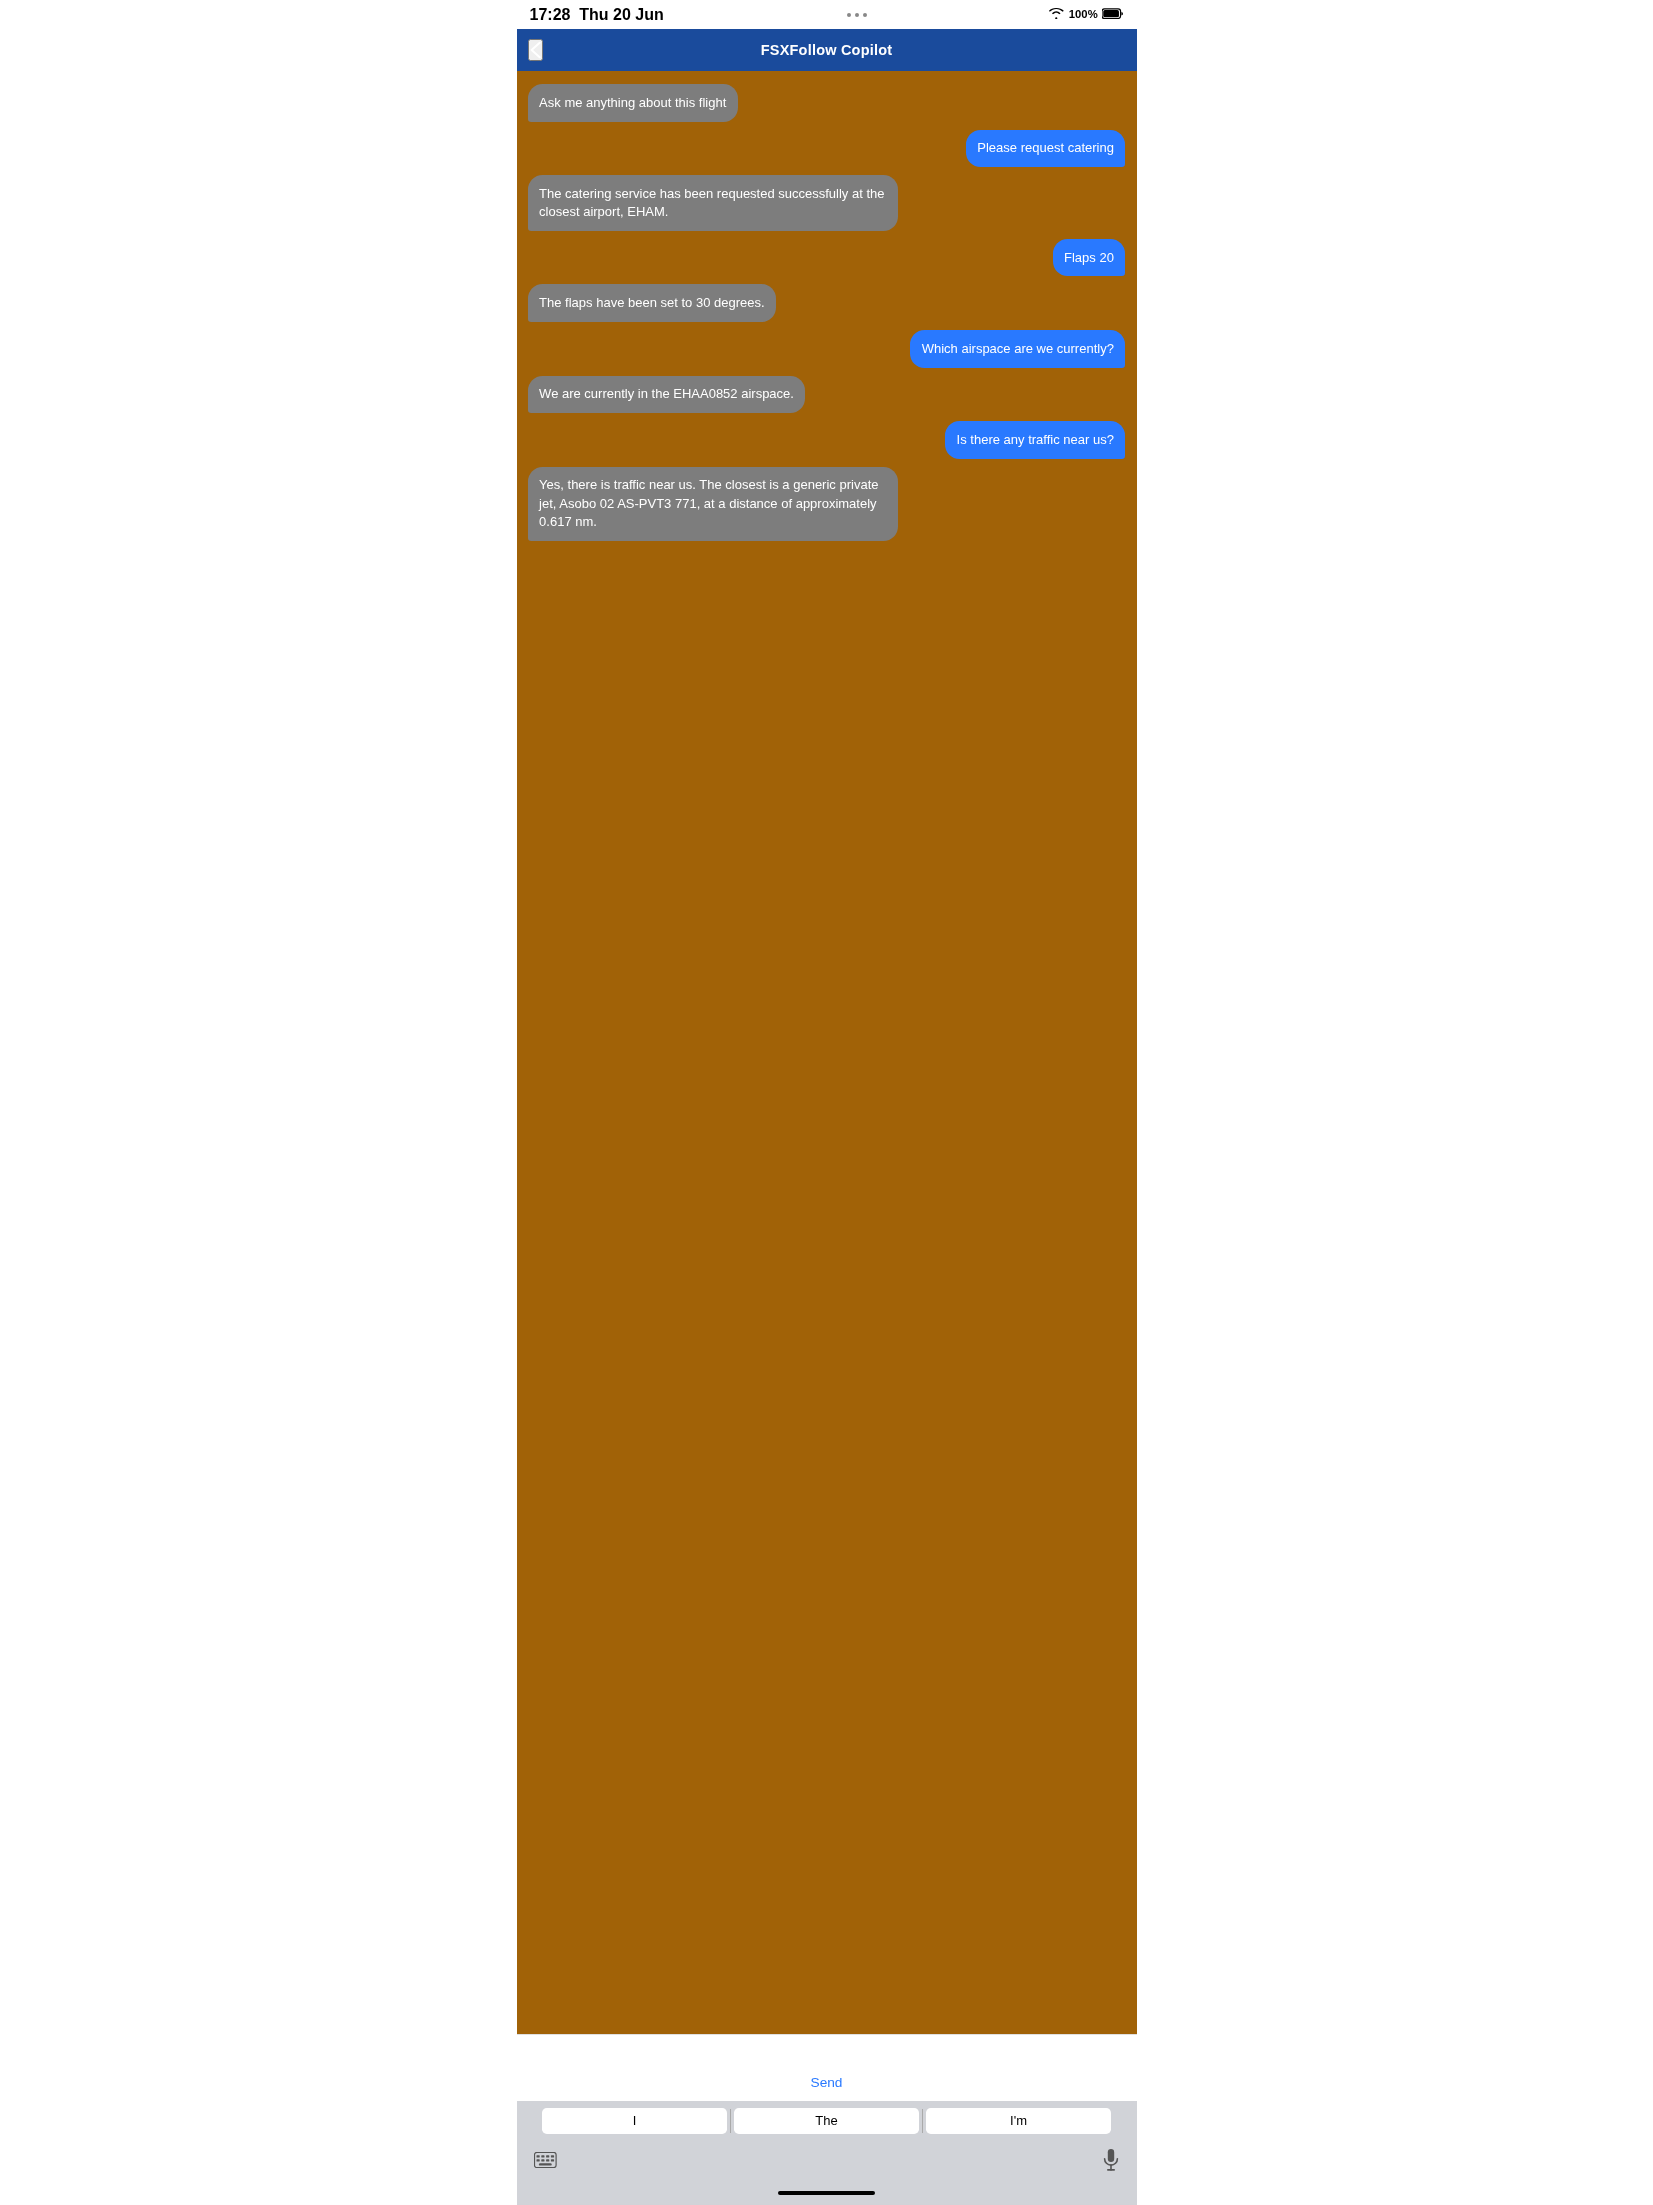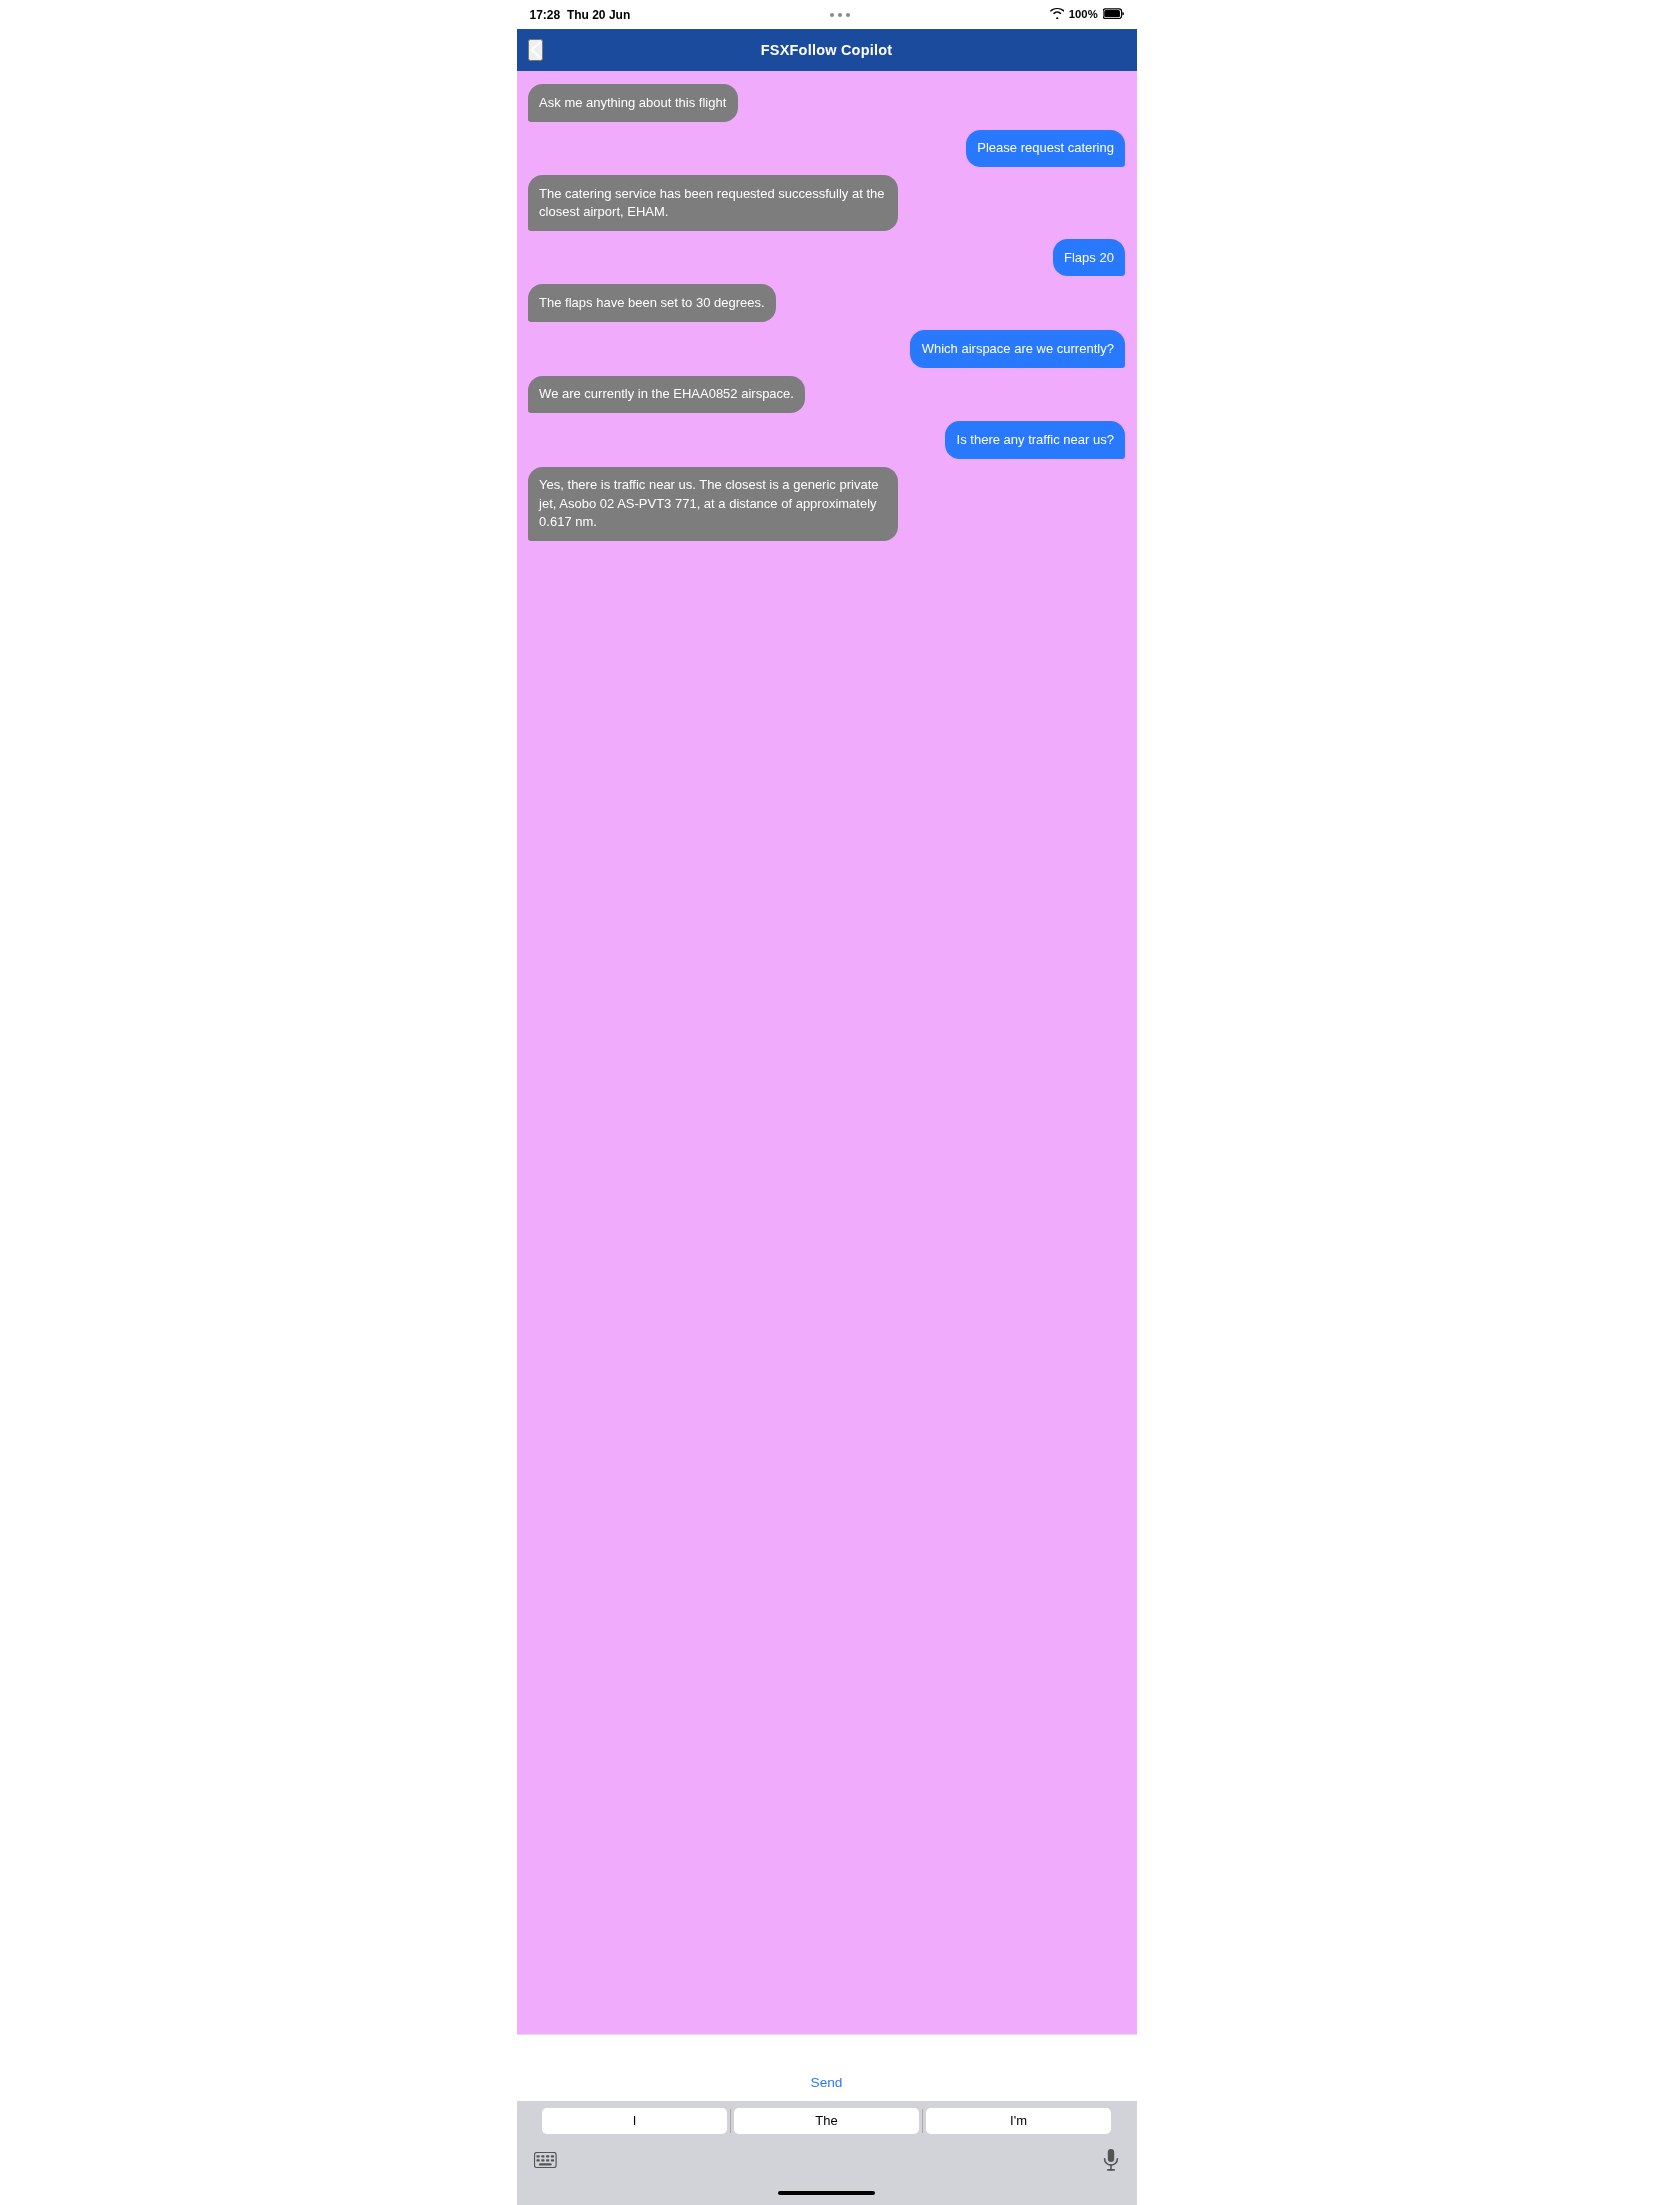--- a/index.html
+++ b/index.html
@@ -27,21 +27,21 @@
       padding: 4.8px 13px;
       display: flex;
       justify-content: space-between;
       align-items: center;
       font-size: 12px;
       font-weight: 600;
       height: 29px;
     }
 
     .status-bar-left {
-      font-size: 12px;
+      font-size: 16px;
       font-weight: 600;
     }
 
     .status-bar-center {
       display: flex;
       gap: 4px;
     }
 
     .status-dot {
       width: 4px;
@@ -87,21 +87,21 @@
     }
 
     
     .chat-area {
       flex: 1;
       overflow-y: auto;
       padding: 13px 11.3px;
       display: flex;
       flex-direction: column;
       gap: 8px;
-      background: #f0abfc;
+      background: #a16207;
     }
 
     .message-bubble {
       max-width: 62%;
       padding: 9.7px 11.3px;
       border-radius: 14.5px;
       font-size: 13px;
       line-height: 1.4;
       word-wrap: break-word;
     }

